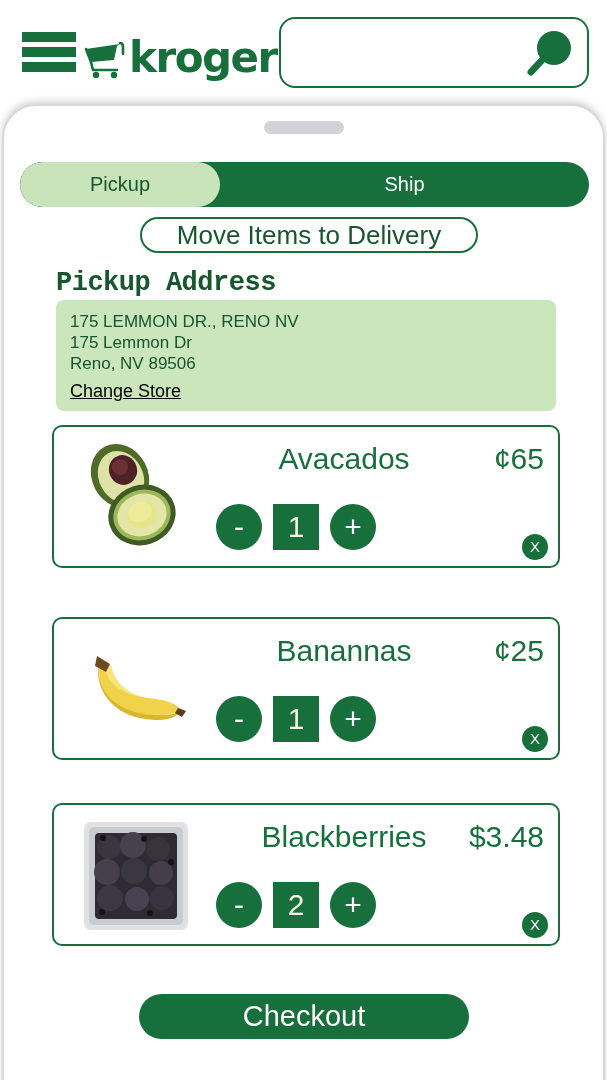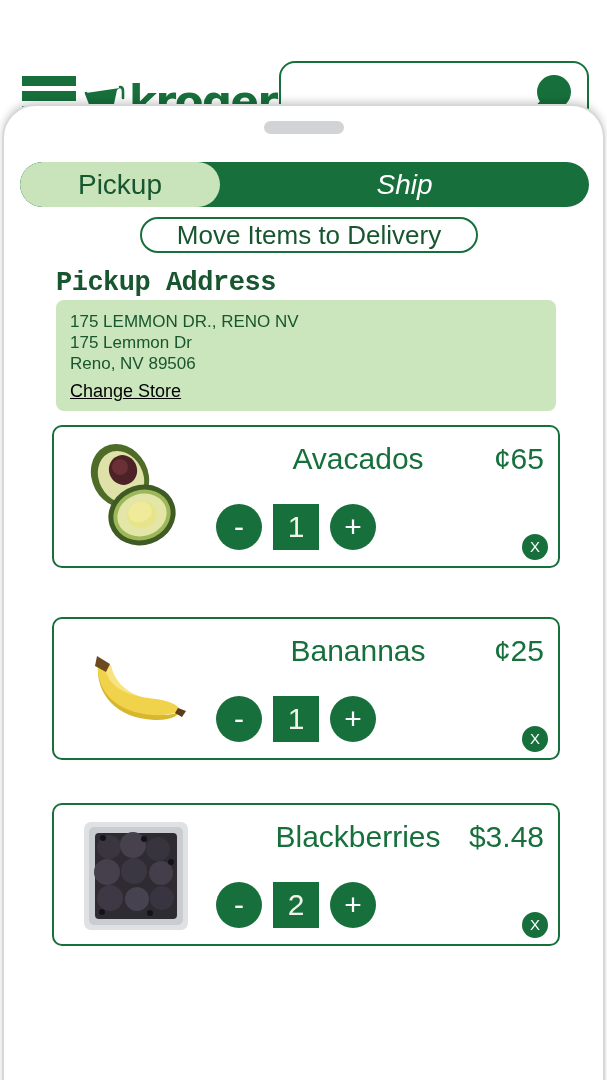--- a/index.html
+++ b/index.html
@@ -20,21 +20,20 @@
   }
 
   
   .header {
     position: absolute;
     left: 0; top: 0;
     width: 564px; height: 103px;
     background: #ffffff;
     display: flex;
     align-items: center;
-    margin-top: 44px;
   }
 
   .hamburger {
     position: absolute;
     left: 22px; top: 32px;
     width: 54px; height: 40px;
     display: flex;
     flex-direction: column;
     justify-content: space-between;
     cursor: pointer;
@@ -128,34 +127,34 @@
     background: #17703c;
     border-radius: 23px;
     display: flex;
     overflow: hidden;
   }
   .tab {
     display: flex;
     align-items: center;
     justify-content: center;
     height: 45px;
-    font-size: 28px;
+    font-size: 20px;
     color: #ffffff;
     cursor: pointer;
     white-space: nowrap;
   }
   .tab.active {
     background: #c9e4bb;
     color: #17562e;
     border-radius: 23px;
     width: 200px;
     flex: none;
   }
   .tab-delivery { flex: none; width: 198px; }
-  .tab-ship { flex: 1; font-style: italic; }
+  .tab-ship { flex: 1; }
 
   
   .move-btn {
     position: absolute;
     left: 136px; top: 111px;
     width: 338px; height: 36px;
     border: 2px solid #17703c;
     border-radius: 19px;
     background: #ffffff;
     color: #17562e;
@@ -215,21 +214,21 @@
 
   .thumb {
     position: absolute;
     left: 22px; top: 9px;
     width: 120px; height: 124px;
   }
   .thumb svg { display: block; width: 100%; height: 100%; }
 
   .prod-name {
     position: absolute;
-    left: 179px; top: 15px;
+    left: 165px; top: 15px;
     width: 250px;
     text-align: center;
     font-size: 30px;
     color: #17703c;
     white-space: nowrap;
   }
   .prod-price {
     position: absolute;
     right: 14px; top: 15px;
     font-size: 30px;
@@ -419,15 +418,16 @@
       <div class="prod-name">Blackberries</div>
       <div class="prod-price">$3.48</div>
       <div class="stepper">
         <div class="step-btn">-</div>
         <div class="qty-box">2</div>
         <div class="step-btn">+</div>
       </div>
       <div class="remove-btn">X</div>
     </div>
 
+    <div class="checkout">Checkout</div>
 
   </div>
 </div>
 
 </body></html>

